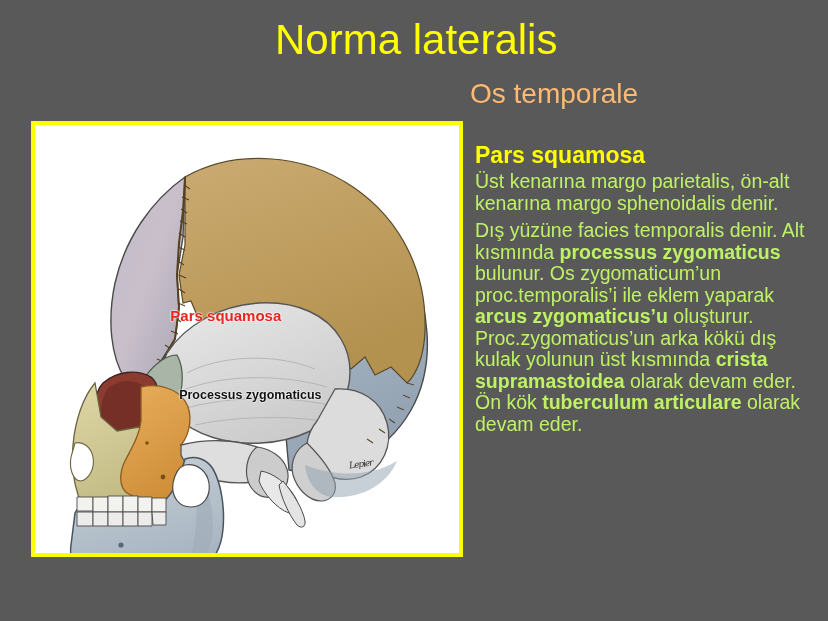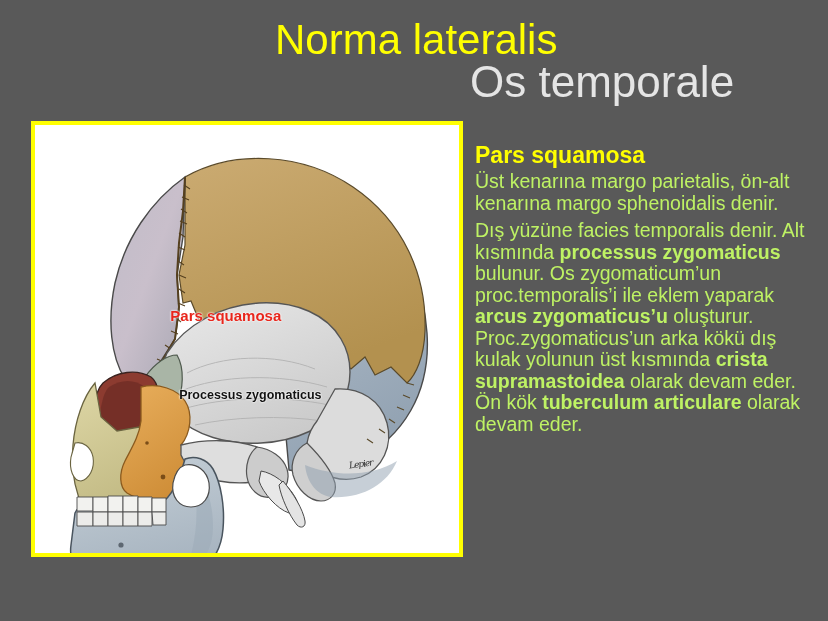--- a/index.html
+++ b/index.html
@@ -12,23 +12,23 @@
   .slide{position:absolute;inset:0;}
 
   
   .title-main{
     position:absolute;left:275px;top:17px;
     font-size:42px;line-height:46px;
     color:#ffff00;letter-spacing:0px;
     white-space:nowrap;
   }
   .title-sub{
-    position:absolute;left:470px;top:60px;
-    font-size:44px;line-height:44px;
-    color:#e5e5e5;white-space:nowrap;
+    position:absolute;left:470px;top:72px;
+    font-size:28px;line-height:44px;
+    color:#fdba74;white-space:nowrap;
   }
 
   
   .textcol{
     position:absolute;left:475px;top:142px;width:352px;
   }
   .body-head{
     font-size:23px;line-height:27px;font-weight:bold;
     color:#ffff00;margin:0 0 2px 0;
   }

